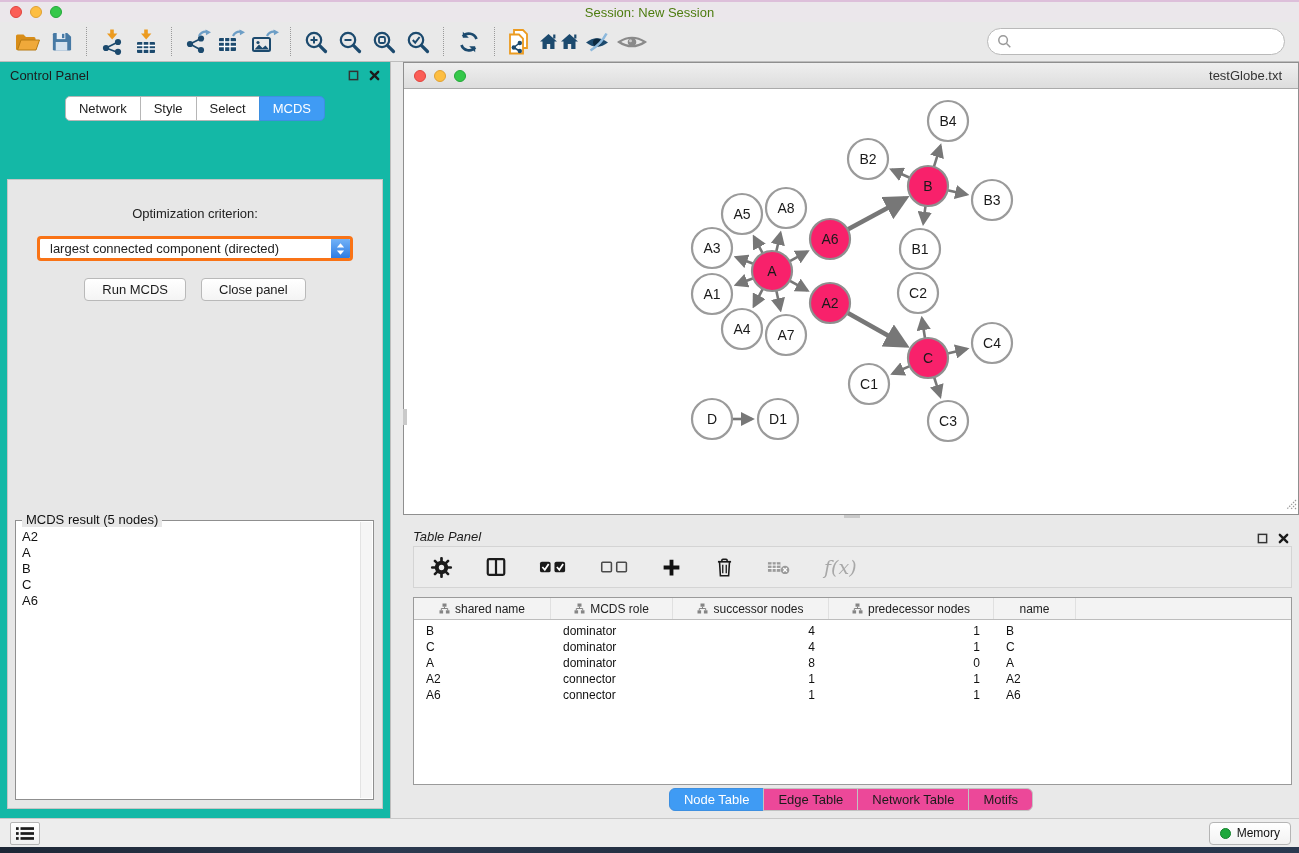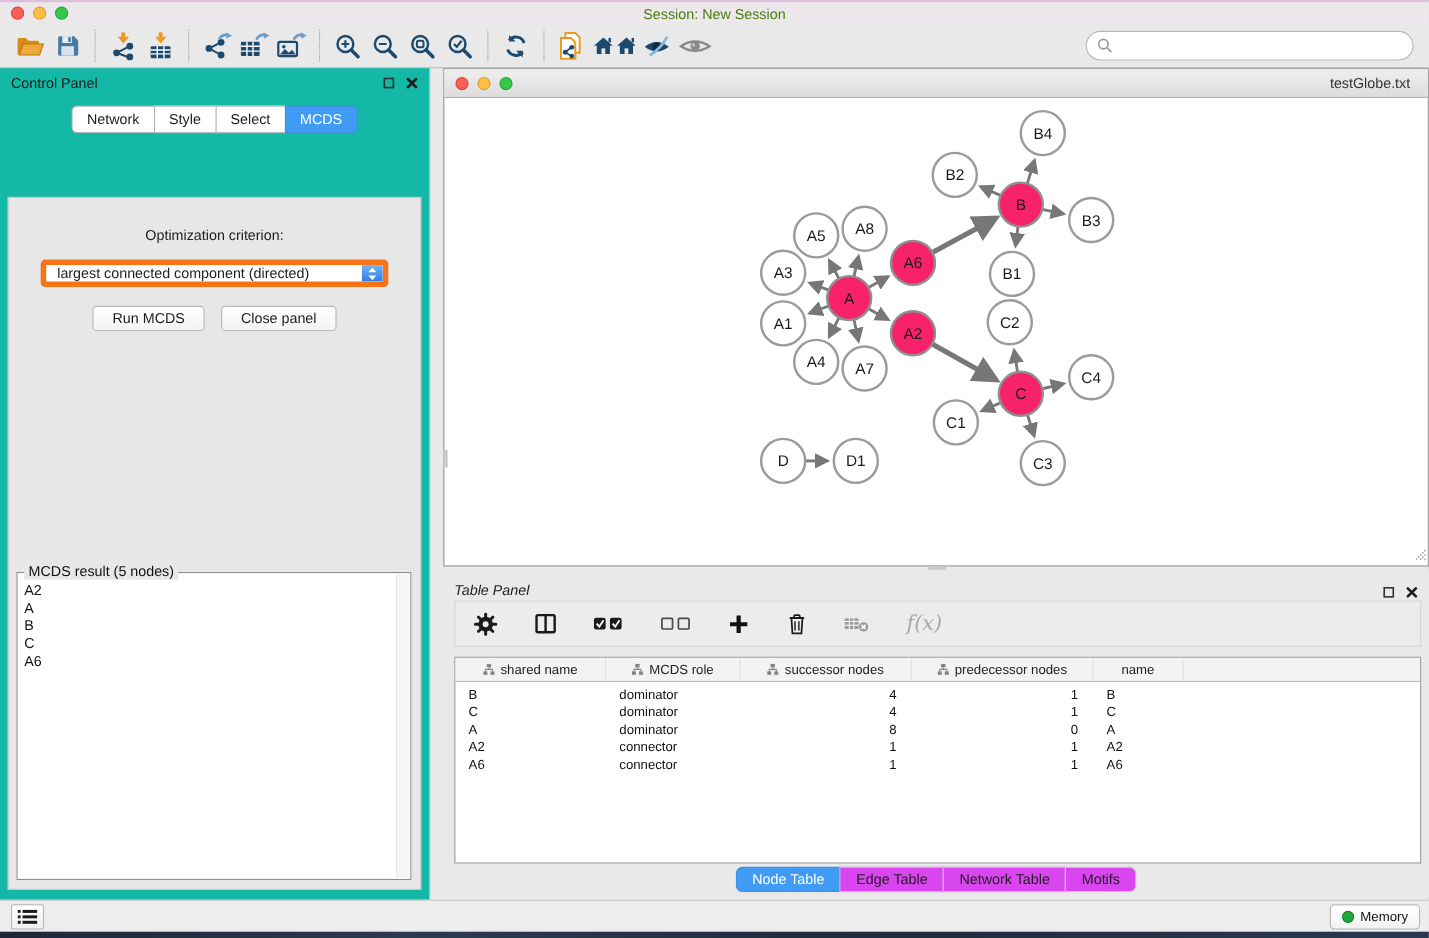--- a/index.html
+++ b/index.html
@@ -28,21 +28,21 @@
   .cp-header { height:26px; display:flex; align-items:center; padding:0 10px; gap:10px; }
   .panel-title { flex:1; font-size:13px; color:#1c1c1c; }
   .mini-ic { display:flex; align-items:center; }
   .cp-tabs { display:flex; justify-content:center; margin-top:8px; position:relative; z-index:2; }
   .cp-tab { padding:4px 13px; background:#fff; border:1px solid #b6b6b6; margin-left:-1px; font-size:13px; color:#1c1c1c; cursor:default; }
   .cp-tab:first-child { border-radius:5px 0 0 5px; margin-left:0; }
   .cp-tab:last-child { border-radius:0 5px 5px 0; }
   .cp-tab.active { background:#3f9bf4; border-color:#3d8fe0; color:#fff; }
   .cp-body { position:absolute; left:7px; right:7px; top:117px; bottom:9px; border:1px solid #c6c6c6; background:#e7e7e7; }
   .opt-label { text-align:center; margin-top:26px; font-size:13px; }
-  .dropdown { margin:15px auto 0; width:316px; height:25px; background:#fff; border:5px solid #f97316; border-radius:4px; display:flex; align-items:stretch; overflow:hidden; cursor:default; }
+  .dropdown { margin:15px auto 0; width:316px; height:25px; background:#fff; border:3px solid #f97316; border-radius:4px; display:flex; align-items:stretch; overflow:hidden; cursor:default; }
   .dropdown-text { flex:1; display:flex; align-items:center; padding-left:10px; font-size:13px; }
   .stepper { width:19px; background:linear-gradient(#72b2f8,#2f7ce2); display:flex; align-items:center; justify-content:center; }
   .btn-row { display:flex; justify-content:center; gap:15px; margin-top:17px; }
   .btn { background:linear-gradient(#ffffff,#f4f4f4); border:1px solid #b9b9b9; border-radius:4px; padding:3px 17px; font-size:13px; font-family:inherit; color:#1c1c1c; cursor:default; }
   .result-box { position:absolute; left:7px; right:8px; top:340px; bottom:8px; border:1px solid #8f8f8f; background:#fff; }
   .result-title { position:absolute; top:-9px; left:6px; background:#e7e7e7; padding:0 4px; font-size:13px; color:#111; }
   .result-scroll { position:absolute; top:1px; bottom:1px; right:1px; width:12px; background:#f5f5f5; border-left:1px solid #e3e3e3; }
   .result-list { padding:8px 0 0 6px; }
   .result-item { font-size:13px; line-height:16px; color:#111; }
 
@@ -70,21 +70,21 @@
   .tp-table { position:absolute; left:10px; right:7px; top:79px; bottom:30px; background:#fff; border:1px solid #9a9a9a; overflow:hidden; }
   .thead { display:flex; height:22px; background:#f3f3f3; border-bottom:1px solid #bdbdbd; }
   .th { display:flex; align-items:center; justify-content:center; gap:5px; font-size:12px; color:#222; border-right:1px solid #e0e0e0; cursor:default; }
   .c0 { width:137px; } .c1 { width:122px; } .c2 { width:156px; } .c3 { width:165px; } .c4 { width:82px; } .cfill { flex:1; border-right:none; }
   .tbody { padding-top:3px; }
   .tr { display:flex; height:16px; }
   .td { font-size:12px; color:#111; line-height:16px; overflow:hidden; white-space:nowrap; }
   .td.c0, .td.c1, .td.c4 { text-align:left; padding-left:12px; }
   .td.c2, .td.c3 { text-align:right; padding-right:14px; }
   .tp-tabs { position:absolute; bottom:4px; left:0; right:0; display:flex; justify-content:center;margin-top:16px; }
-  .seg-tab { padding:3px 14px; background:#d946ef; border:1px solid #c2c2c2; margin-left:-1px; font-size:13px; color:#1c1c1c; cursor:default; }
+  .seg-tab { padding:3px 14px; background:#ec4899; border:1px solid #c2c2c2; margin-left:-1px; font-size:13px; color:#1c1c1c; cursor:default; }
   .seg-tab:first-child { border-radius:6px 0 0 6px; margin-left:0; }
   .seg-tab:last-child { border-radius:0 6px 6px 0; }
   .seg-tab.active { background:#3f9bf4; border-color:#3d8fe0; color:#fff; }
 
   
   .statusbar { position:absolute; left:0; right:0; top:818px; height:29px; background:#ededed; border-top:1px solid #c8c8c8; display:flex; align-items:center; }
   .list-btn { margin-left:10px; width:30px; height:23px; background:linear-gradient(#ffffff,#f0f0f0); border:1px solid #b5b5b5; border-radius:2px; display:flex; align-items:center; justify-content:center; cursor:default; }
   .sb-spacer { flex:1; }
   .memory-btn { margin-right:8px; height:23px; background:linear-gradient(#ffffff,#f2f2f2); border:1px solid #b5b5b5; border-radius:4px; display:flex; align-items:center; gap:6px; padding:0 10px; font-size:12px; color:#111; cursor:default; }
   .mem-dot { width:11px; height:11px; border-radius:50%; background:#1ea83c; border:1px solid #13812c; }

